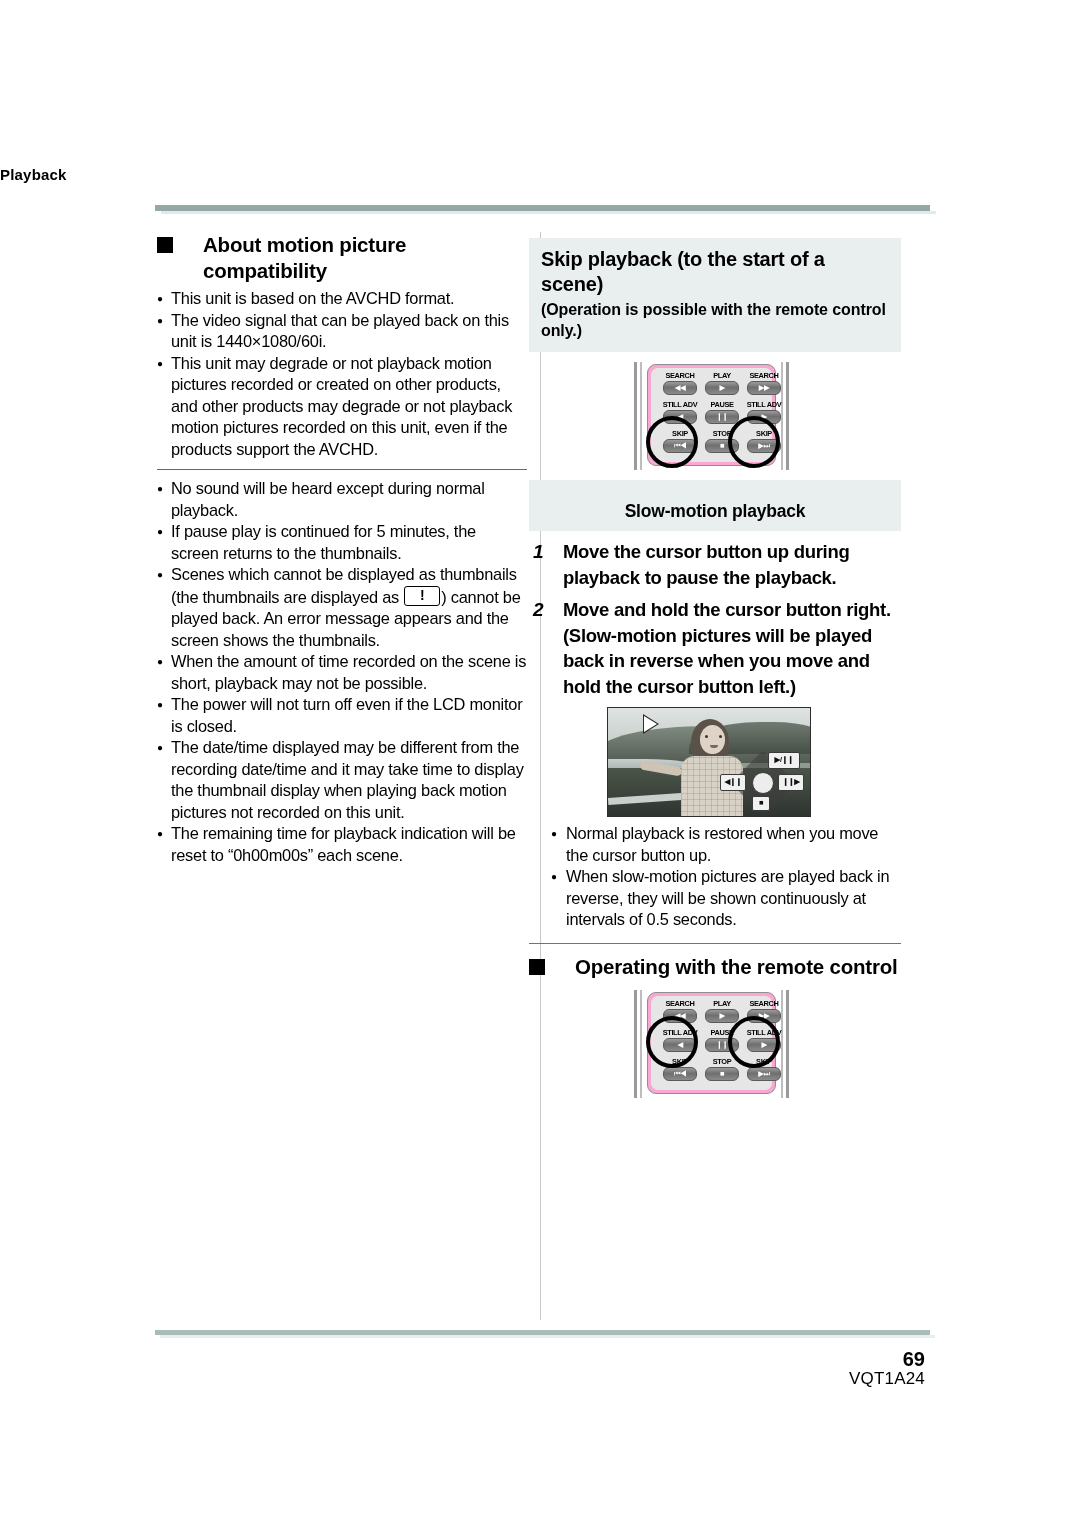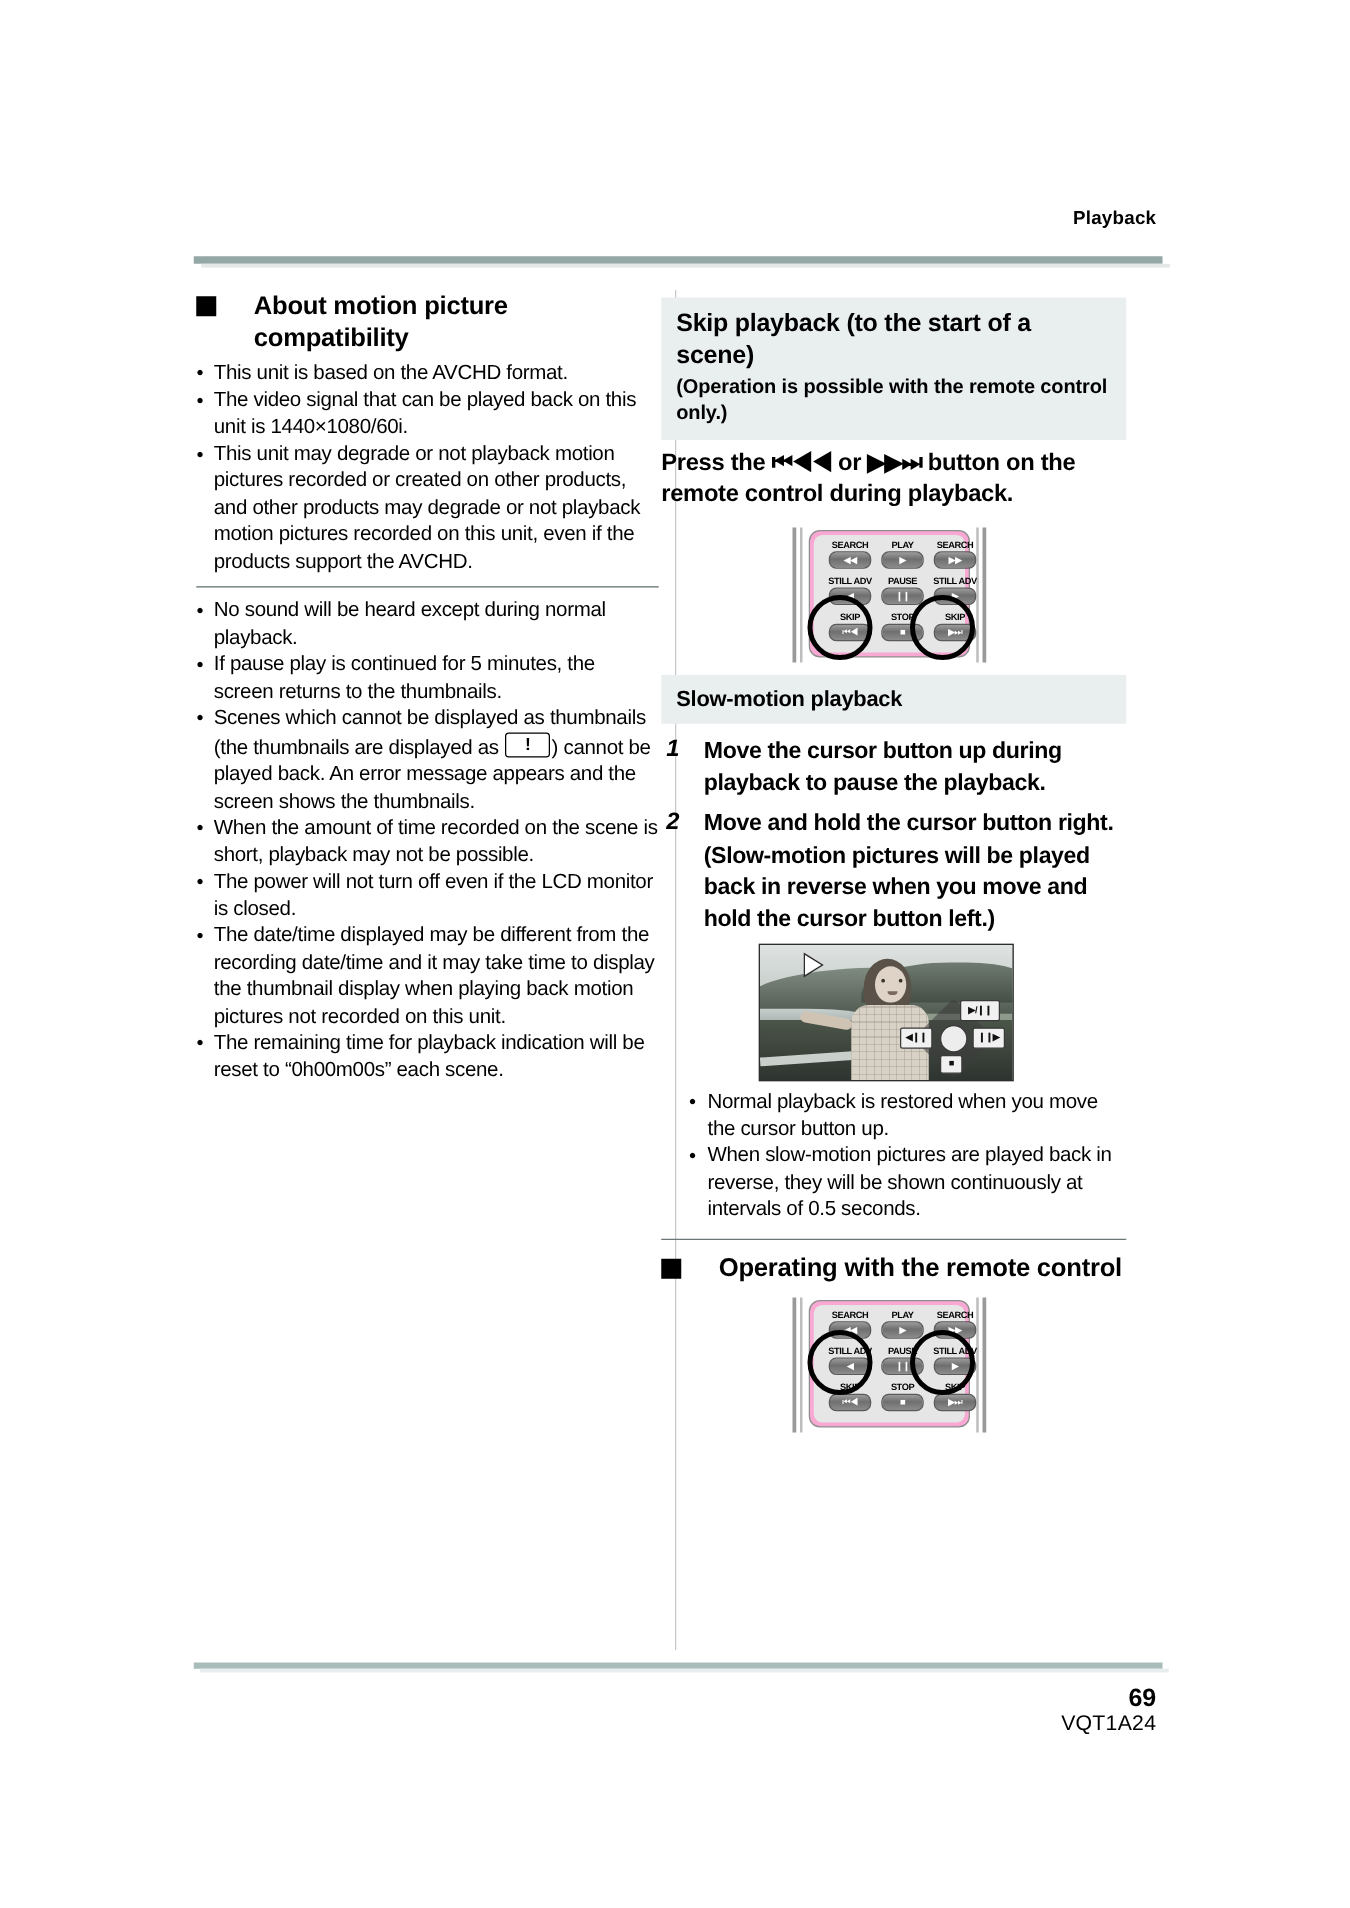--- a/index.html
+++ b/index.html
@@ -23,21 +23,21 @@
     width: 1080px;
     height: 1526px;
   }
 
   
   .running-head {
     position: absolute;
     left: 0;
     top: 166px;
     width: 925px;
-    text-align: right;
+    text-align: left;
     font-size: 15px;
     font-weight: bold;
     letter-spacing: .2px;
   }
 
   
   .rule-top {
     position: absolute;
     left: 155px;
     top: 205px;
@@ -157,22 +157,23 @@
     letter-spacing: -.2px;
   }
   .band .sub {
     margin: 2px 0 0 0;
     font-size: 16px;
     font-weight: bold;
     line-height: 21px;
     letter-spacing: -.1px;
   }
   .band.small {
-    padding: 8px 12px 9px 12px;
+    padding: 20px 12px 9px 12px;
     margin-bottom: 8px;
+    text-align: center;
   }
   .band.small h2 {
     font-size: 17.5px;
     line-height: 22px;
   }
 
   
   .instruction {
     font-size: 19px;
     font-weight: bold;
@@ -529,21 +530,20 @@
 
   </div>
 
   <div class="col-right">
 
     <div class="band">
       <h2>Skip playback (to the start of a scene)</h2>
       <div class="sub">(Operation is possible with the remote control only.)</div>
     </div>
 
-    <div class="instruction"><span>Press the </span><span class="glyph">⏮◀◀</span><span> or </span><span class="glyph">▶▶⏭</span><span> button on the remote control during playback.</span></div>
 
     <div class="remote-wrap">
       <div class="remote">
         <div class="edge-l"></div>
         <div class="edge-l2"></div>
         <div class="edge-r"></div>
         <div class="edge-r2"></div>
         <div class="body">
           <div class="inner"></div>
 

